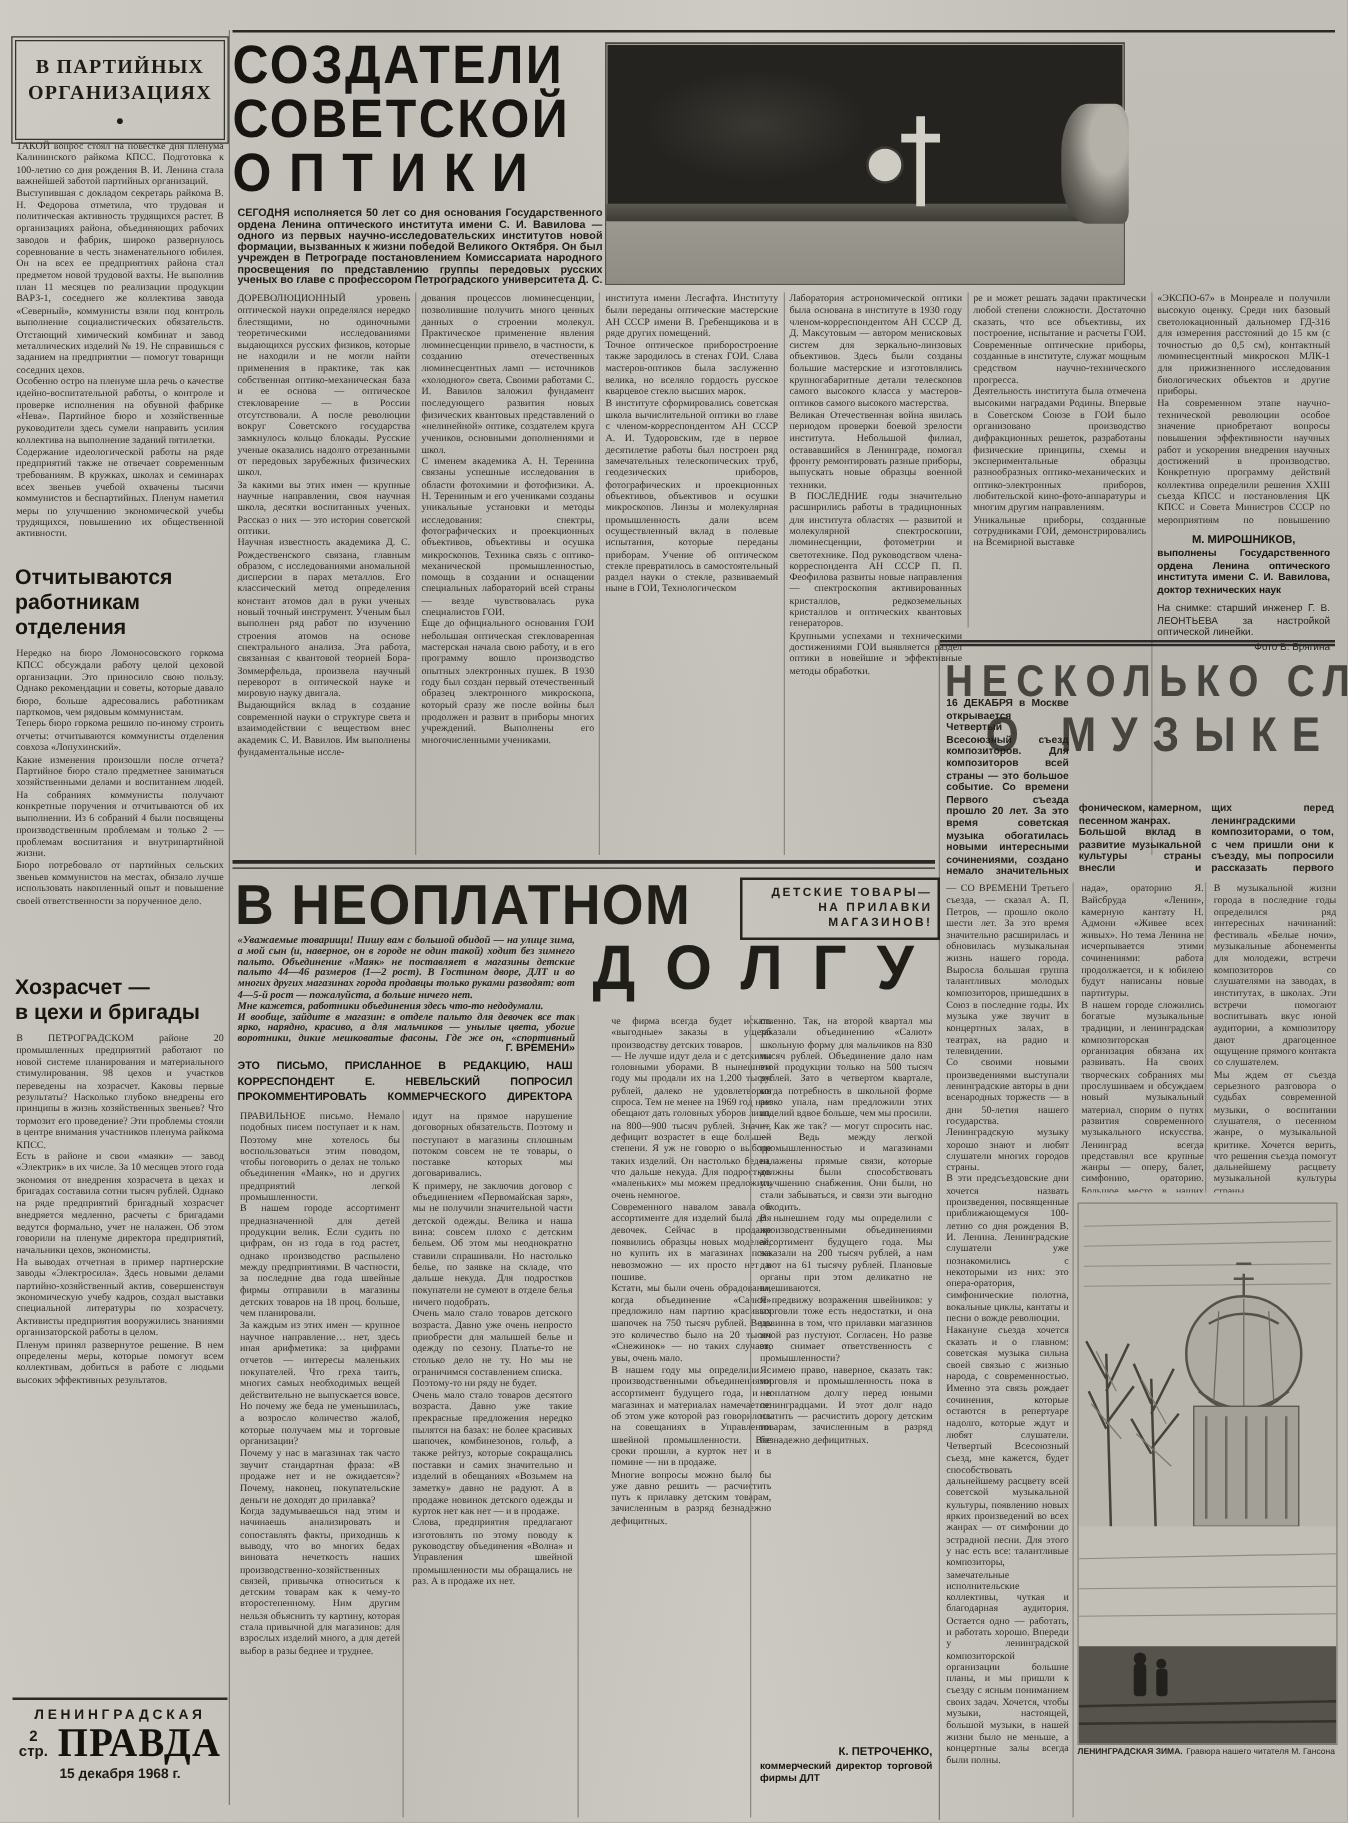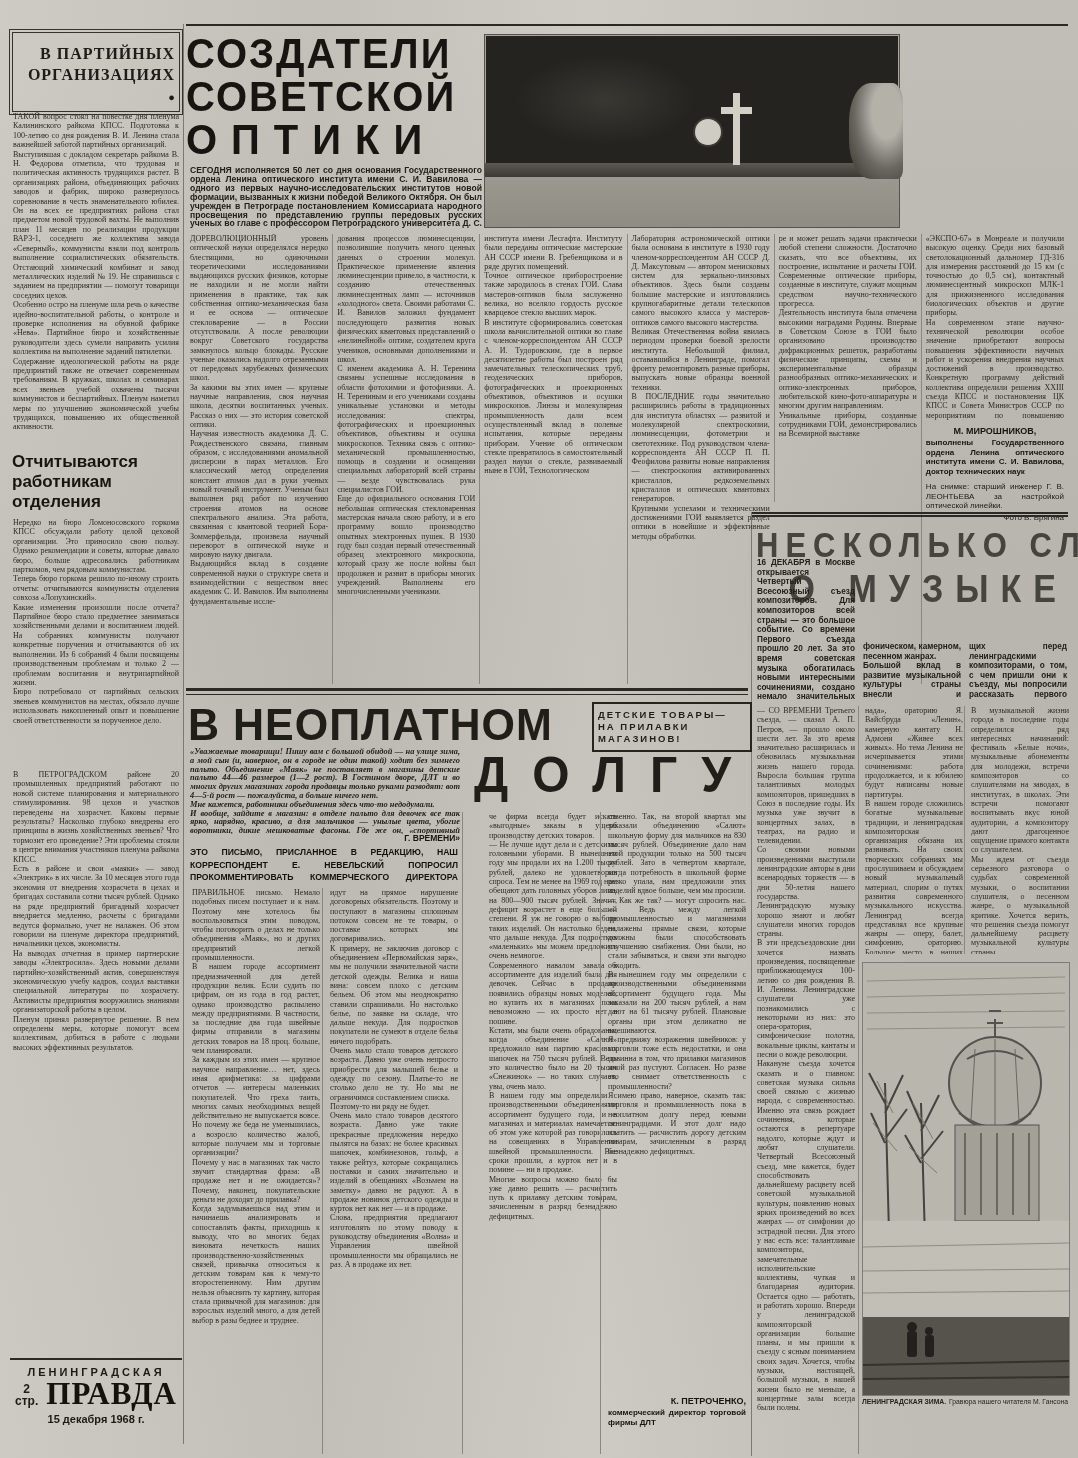--- a/index.html
+++ b/index.html
@@ -9,21 +9,21 @@
     background:#c8c5bd;
     background-image:linear-gradient(90deg, rgba(255,255,255,.05), rgba(0,0,0,.04) 30%, rgba(255,255,255,.06) 55%, rgba(0,0,0,.05) 85%),
                      linear-gradient(180deg, rgba(255,255,255,.06), rgba(0,0,0,.03) 40%, rgba(255,255,255,.04));
     font-family:"Liberation Serif", serif;color:#26241f;overflow:hidden;
   }
   .rule-v{position:absolute;background:#7c7972;width:1px;}
   .body-txt{font-size:8px;line-height:9.3px;text-align:justify;overflow:hidden;color:#2c2a25;}
   .body-txt{white-space:pre-line;}
   
   #rail{left:10px;top:28px;width:172px;position:absolute;}
-  #rail-box{border:1px solid #35332e;outline:1px solid #35332e;outline-offset:2px;margin:4px 2px 0 2px;padding:10px 4px 8px 4px;text-align:right;}
+  #rail-box{border:1px solid #35332e;outline:1px solid #35332e;outline-offset:2px;margin:4px 2px 0 2px;padding:10px 4px 8px 4px;text-align:center;}
   .rail-box-title{font-family:"Liberation Serif",serif;font-weight:bold;font-size:16px;line-height:21px;letter-spacing:1px;color:#1e1c18;}
   .rail-bullet{font-size:11px;margin-top:6px;color:#1e1c18;}
   .rail-head{font-family:"Liberation Sans",sans-serif;font-weight:bold;font-size:17px;line-height:20px;color:#17150f;margin:10px 2px 6px 2px;}
   .rail-body{font-size:8px;line-height:9.4px;text-align:justify;color:#2c2a25;white-space:pre-line;overflow:hidden;padding:0 3px;}
   #masthead{position:absolute;left:10px;top:1358px;width:172px;border-top:2px solid #2b2925;padding-top:6px;}
   #masthead-top{font-family:"Liberation Sans",sans-serif;font-weight:bold;font-size:11px;letter-spacing:3px;text-align:center;color:#1d1b16;}
   #masthead-row{display:flex;align-items:flex-start;justify-content:center;gap:8px;margin-top:1px;}
   #masthead-page{font-family:"Liberation Sans",sans-serif;font-weight:bold;font-size:12px;line-height:12px;text-align:center;color:#1d1b16;padding-top:4px;}
   #masthead-name{font-family:"Liberation Serif",serif;font-weight:bold;font-size:31px;line-height:30px;letter-spacing:1px;color:#14120d;transform:scaleY(1.05);}
   #masthead-date{font-family:"Liberation Sans",sans-serif;font-weight:bold;font-size:11px;text-align:center;margin-top:4px;color:#1d1b16;}
@@ -44,21 +44,21 @@
   .ocol + .ocol{border-left:1px solid #8a877f;}
   .h450{height:450px;} .h270{height:268px;} .h186{height:186px;}
   .sig-name{font-family:"Liberation Sans",sans-serif;font-weight:bold;font-size:9px;text-align:center;margin-top:6px;color:#17150f;}
   .sig-title{font-family:"Liberation Sans",sans-serif;font-weight:bold;font-size:8px;line-height:9.5px;text-align:justify;margin-top:2px;color:#17150f;}
   .photo-cap{font-family:"Liberation Sans",sans-serif;font-size:8px;line-height:9.5px;text-align:justify;margin-top:6px;color:#22201b;}
   .photo-credit{font-family:"Liberation Sans",sans-serif;font-weight:normal;font-size:8px;text-align:right;margin-top:2px;color:#22201b;}
   
   #debt{left:186px;top:688px;width:562px;position:absolute;border-top:3px solid #2b2925;}
   #debt-inner-rule{left:186px;top:694px;width:562px;height:1px;position:absolute;background:#2b2925;}
   #debt-hl1{left:188px;top:700px;position:absolute;font-family:"Liberation Sans",sans-serif;font-weight:bold;font-size:43px;line-height:46px;letter-spacing:1px;color:#201e19;transform:scaleY(1.05);transform-origin:left top;}
-  #debt-kicker{left:592px;top:702px;width:148px;position:absolute;border:2px solid #26241f;padding:5px 4px;text-align:left;font-family:"Liberation Sans",sans-serif;font-weight:bold;font-size:9.5px;line-height:12px;letter-spacing:2px;color:#201e19;}
+  #debt-kicker{left:592px;top:702px;width:148px;position:absolute;border:2px solid #26241f;padding:5px 4px;text-align:right;font-family:"Liberation Sans",sans-serif;font-weight:bold;font-size:9.5px;line-height:12px;letter-spacing:2px;color:#201e19;}
   #debt-hl2{left:474px;top:746px;position:absolute;font-family:"Liberation Sans",sans-serif;font-weight:bold;font-size:48px;letter-spacing:24px;color:#201e19;transform:scaleY(1.05);transform-origin:left top;}
   #debt-letter{left:190px;top:748px;width:270px;height:86px;position:absolute;font-style:italic;font-weight:bold;font-size:8.4px;line-height:8.8px;text-align:justify;color:#24221d;overflow:hidden;white-space:pre-line;}
   #debt-letter-sig{left:190px;top:833px;width:270px;position:absolute;font-family:"Liberation Sans",sans-serif;font-weight:bold;font-size:8.5px;text-align:right;color:#17150f;}
   #debt-note{left:190px;top:846px;width:268px;height:38px;position:absolute;font-family:"Liberation Sans",sans-serif;font-weight:bold;font-size:8.6px;line-height:12.5px;text-align:justify;color:#14120d;overflow:hidden;}
   .dcol{position:absolute;padding:0 4px;}
   .dcol-rule{position:absolute;width:1px;background:#8a877f;}
   
   #music-rule{left:752px;top:512px;width:316px;height:2px;position:absolute;background:#2b2925;box-shadow:0 3px 0 #2b2925;}
   #music-title{left:756px;top:522px;width:312px;position:absolute;text-align:right;font-family:"Liberation Sans",sans-serif;font-weight:bold;color:#46443e;}
   #music-title .mt1{font-size:31px;letter-spacing:7px;line-height:40px;transform:scaleY(1.15);transform-origin:right top;white-space:nowrap;}
@@ -92,20 +92,22 @@
     </div>
     <div class="rail-body" style="height:330px;">ТАКОЙ вопрос стоял на повестке дня пленума Калининского райкома КПСС. Подготовка к 100-летию со дня рождения В. И. Ленина стала важнейшей заботой партийных организаций.
 Выступившая с докладом секретарь райкома В. Н. Федорова отметила, что трудовая и политическая активность трудящихся растет. В организациях района, объединяющих рабочих заводов и фабрик, широко развернулось соревнование в честь знаменательного юбилея. Он на всех ее предприятиях района стал предметом новой трудовой вахты. Не выполнив план 11 месяцев по реализации продукции ВАРЗ-1, соседнего же коллектива завода «Северный», коммунисты взяли под контроль выполнение социалистических обязательств. Отстающий химический комбинат и завод металлических изделий № 19. Не справишься с заданием на предприятии — помогут товарищи соседних цехов.
 Особенно остро на пленуме шла речь о качестве идейно-воспитательной работы, о контроле и проверке исполнения на обувной фабрике «Нева». Партийное бюро и хозяйственные руководители здесь сумели направить усилия коллектива на выполнение заданий пятилетки.
 Содержание идеологической работы на ряде предприятий также не отвечает современным требованиям. В кружках, школах и семинарах всех звеньев учебой охвачены тысячи коммунистов и беспартийных. Пленум наметил меры по улучшению экономической учебы трудящихся, повышению их общественной активности.</div>
     <div class="rail-head" style="white-space:pre-line;">Отчитываются работникам отделения</div>
     <div class="rail-body" style="height:252px;">Нередко на бюро Ломоносовского горкома КПСС обсуждали работу целой цеховой организации. Это приносило свою пользу. Однако рекомендации и советы, которые давало бюро, больше адресовались работникам парткомов, чем рядовым коммунистам.
 Теперь бюро горкома решило по-иному строить отчеты: отчитываются коммунисты отделения совхоза «Лопухинский».
 Какие изменения произошли после отчета? Партийное бюро стало предметнее заниматься хозяйственными делами и воспитанием людей. На собраниях коммунисты получают конкретные поручения и отчитываются об их выполнении. Из 6 собраний 4 были посвящены производственным проблемам и только 2 — проблемам воспитания и внутрипартийной жизни.
 Бюро потребовало от партийных сельских звеньев коммунистов на местах, обязало лучше использовать накопленный опыт и повышение своей ответственности за порученное дело.</div>
+    <div class="rail-head" style="white-space:pre-line;">Хозрасчет —
+в цехи и бригады</div>
     <div class="rail-body" style="height:430px;">В ПЕТРОГРАДСКОМ районе 20 промышленных предприятий работают по новой системе планирования и материального стимулирования. 98 цехов и участков переведены на хозрасчет. Каковы первые результаты? Насколько глубоко внедрены его принципы в жизнь хозяйственных звеньев? Что тормозит его проведение? Эти проблемы стояли в центре внимания участников пленума райкома КПСС.
 Есть в районе и свои «маяки» — завод «Электрик» в их числе. За 10 месяцев этого года экономия от внедрения хозрасчета в цехах и бригадах составила сотни тысяч рублей. Однако на ряде предприятий бригадный хозрасчет внедряется медленно, расчеты с бригадами ведутся формально, учет не налажен. Об этом говорили на пленуме директора предприятий, начальники цехов, экономисты.
 На выводах отчетная в пример партнерские заводы «Электросила». Здесь новыми делами партийно-хозяйственный актив, совершенствуя экономическую учебу кадров, создал выставки специальной литературы по хозрасчету. Активисты предприятия вооружились знаниями организаторской работы в целом.
 Пленум принял развернутое решение. В нем определены меры, которые помогут всем коллективам, добиться в работе с людьми высоких эффективных результатов.</div>
   </div>
 
   <div id="masthead">
     <div id="masthead-top">ЛЕНИНГРАДСКАЯ</div>
     <div id="masthead-row">
       <div id="masthead-page" style="white-space:pre-line;">2

